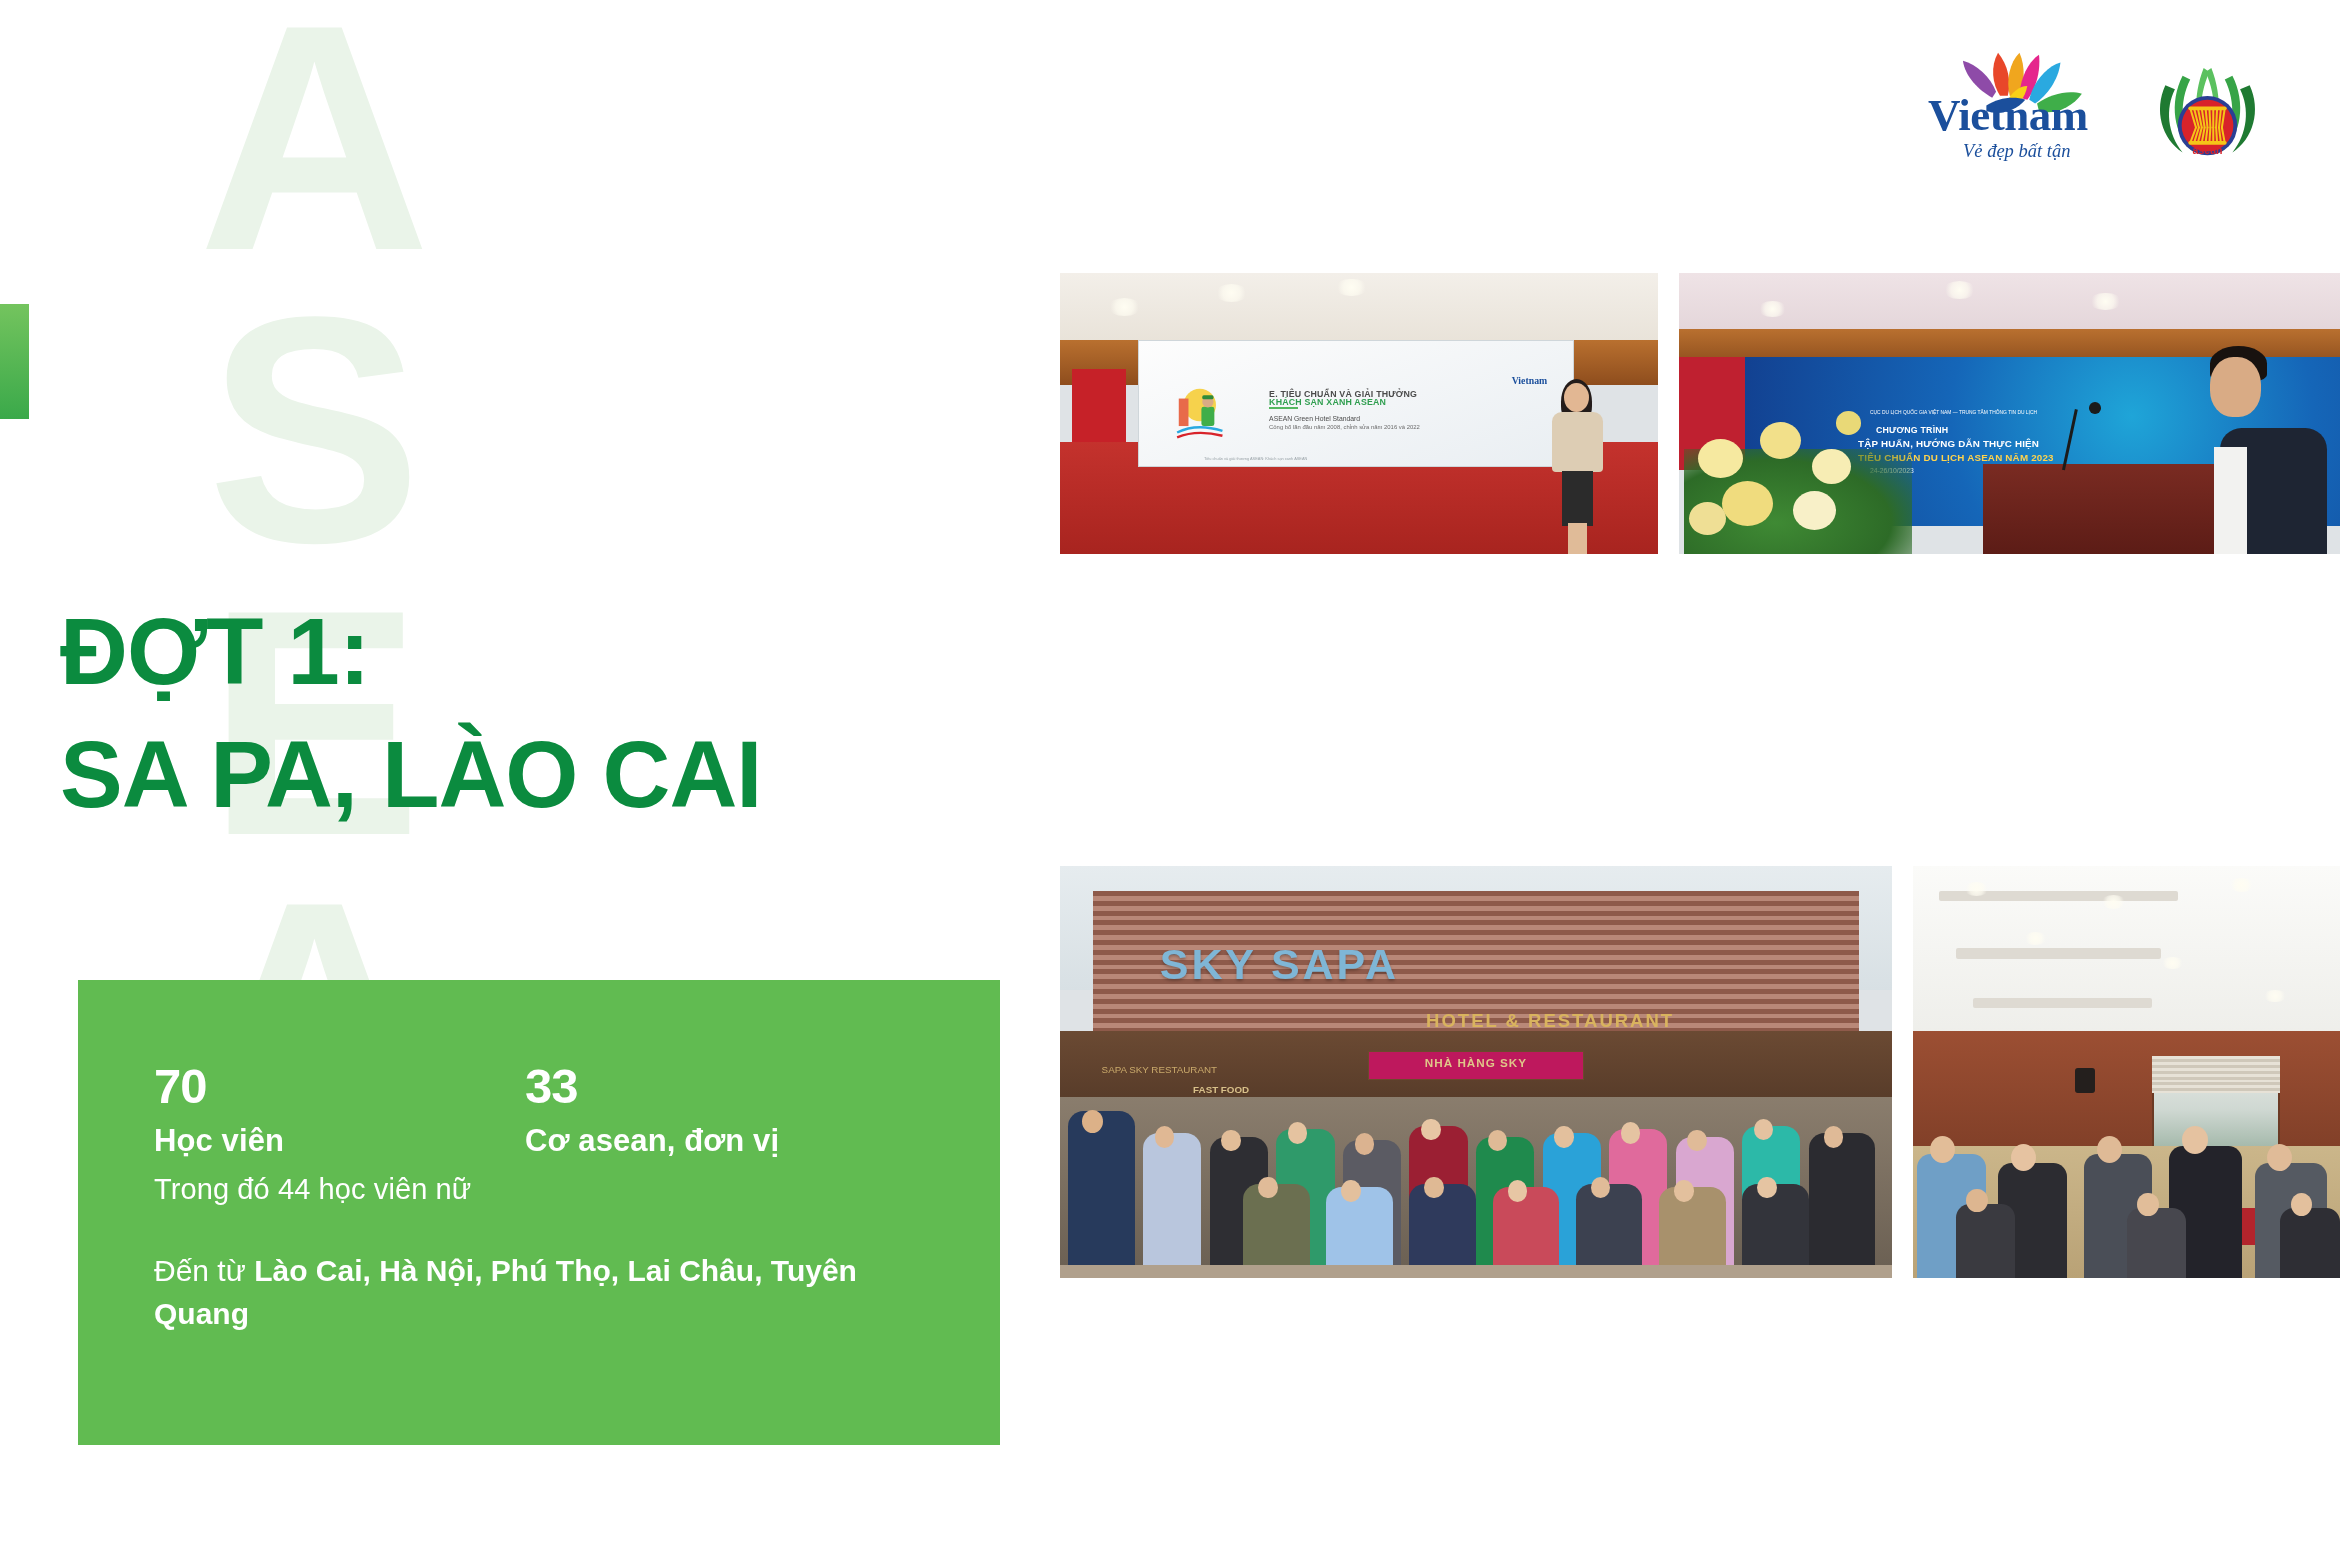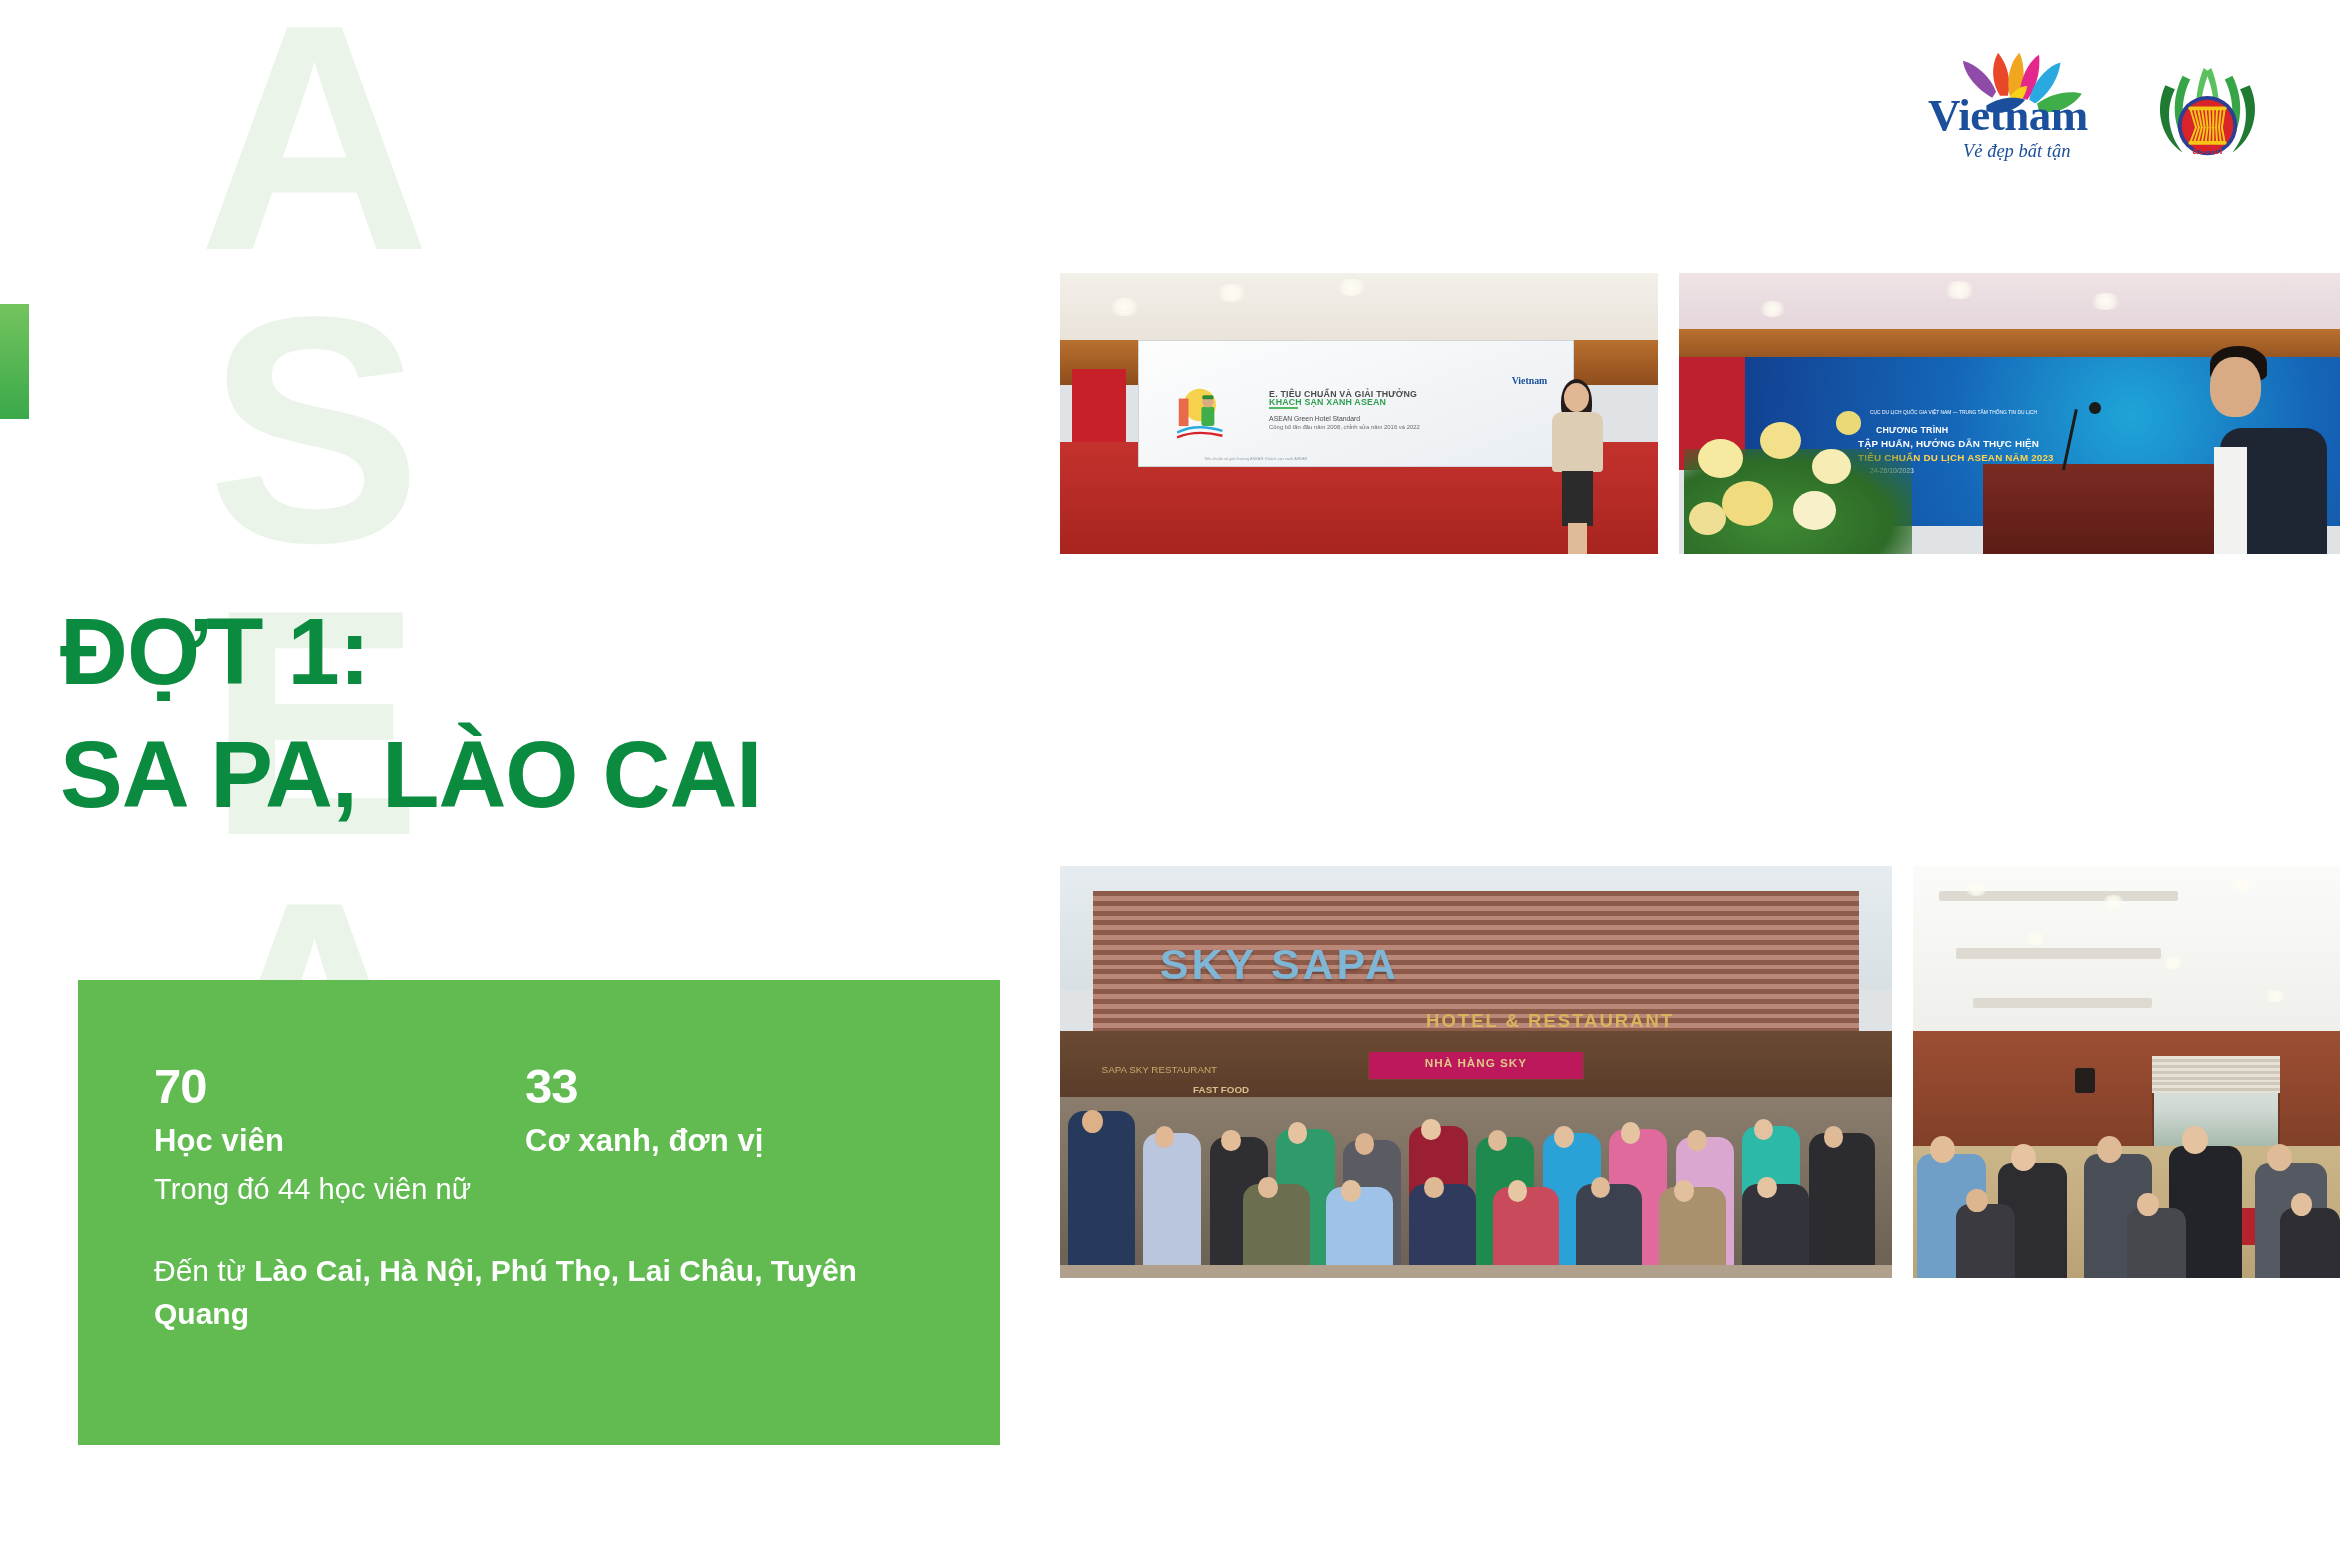--- a/index.html
+++ b/index.html
@@ -321,21 +321,21 @@
   </div>
 
   <div class="stats-panel">
     <div class="stats-row">
       <div class="stat-item">
         <div class="stat-number">70</div>
         <div class="stat-label">Học viên</div>
       </div>
       <div class="stat-item">
         <div class="stat-number">33</div>
-        <div class="stat-label">Cơ xanh, đơn vị</div>
+        <div class="stat-label">Cơ asean, đơn vị</div>
       </div>
     </div>
     <div class="stat-note">Trong đó 44 học viên nữ</div>
     <div class="stat-origin"><span>Đến từ </span><b>Lào Cai, Hà Nội, Phú Thọ, Lai Châu, Tuyên Quang</b></div>
   </div>
 
   <div class="photo ph-1">
     <div class="ph-inner">
       <div class="p1-ceiling"></div>
       <div class="light" style="left:8%;top:9%;width:33px;height:17.6px;"></div>

